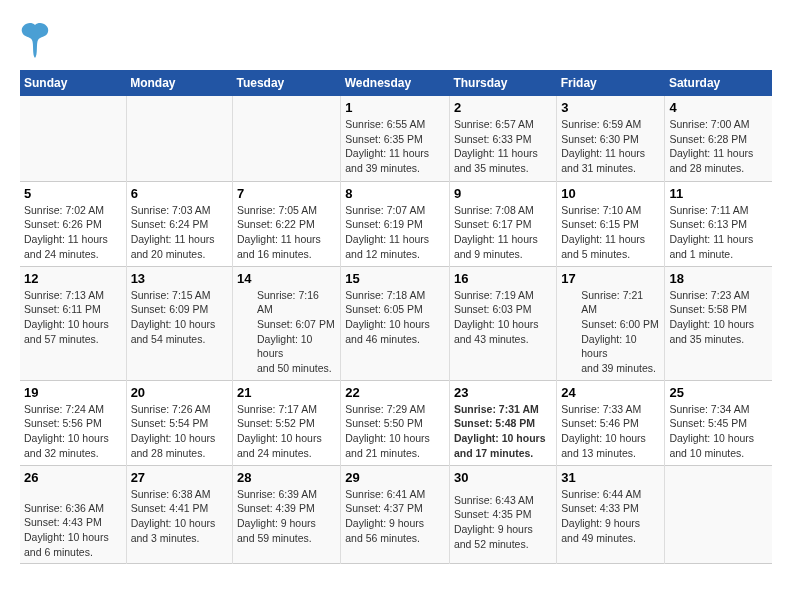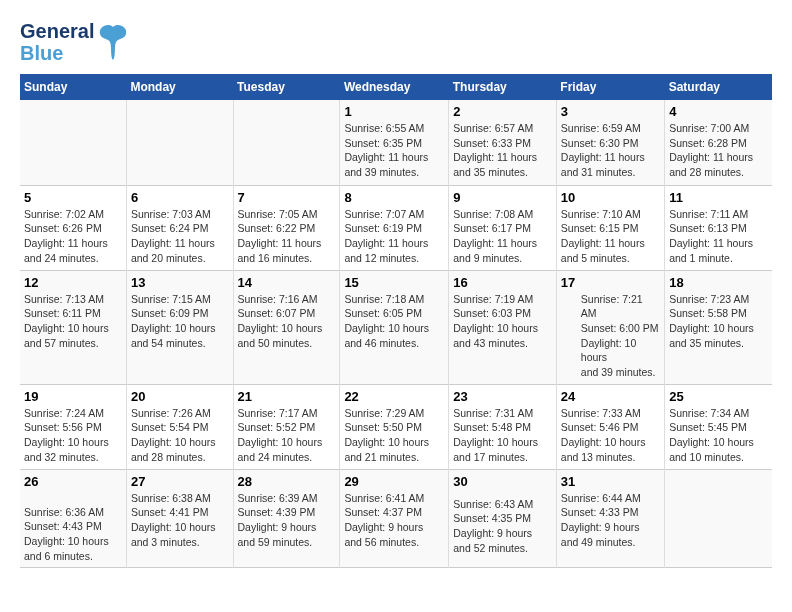--- a/index.html
+++ b/index.html
@@ -77,24 +77,20 @@
     tbody tr:nth-child(even) td {
       background: #fff;
     }
   </style>
 </head>
 <body>
 
 <div class="header">
   <div class="logo">
     <div style="display:flex;align-items:center;gap:4px;">
-      <div style="display:flex;flex-direction:column;">
-        <span style="font-size:20px;font-weight:bold;color:#1a3a6b;line-height:1.1;">General</span>
-        <span style="font-size:20px;font-weight:bold;color:#4a9fd4;line-height:1.1;">Blue</span>
-      </div>
       <svg width="30" height="40" viewBox="0 0 30 40">
         <path d="M15 5 C20 0, 30 5, 28 12 C26 18, 20 16, 18 20 C16 24, 18 35, 15 38 C12 35, 14 24, 12 20 C10 16, 4 18, 2 12 C0 5, 10 0, 15 5Z" fill="#4a9fd4"></path>
       </svg>
     </div>
   </div>
   <div class="title-area">
     <div class="month-title"></div>
     <div class="subtitle"></div>
   </div>
 </div>
@@ -206,21 +202,21 @@
         </td>
         <td>
           <span class="day-num">13</span>
           <div class="day-info" style="white-space: pre-line;">Sunrise: 7:15 AM
 Sunset: 6:09 PM
 Daylight: 10 hours
 and 54 minutes.</div>
         </td>
         <td>
           <span class="day-num">14</span>
-          <div class="day-info" style="white-space: pre-line;">Sunrise: 7:16 AM
+          <div class="day-info" style="white-space: pre-line; margin-left: 20px;">Sunrise: 7:16 AM
 Sunset: 6:07 PM
 Daylight: 10 hours
 and 50 minutes.</div>
         </td>
         <td>
           <span class="day-num">15</span>
           <div class="day-info" style="white-space: pre-line;">Sunrise: 7:18 AM
 Sunset: 6:05 PM
 Daylight: 10 hours
 and 46 minutes.</div>
@@ -271,21 +267,21 @@
         </td>
         <td>
           <span class="day-num">22</span>
           <div class="day-info" style="white-space: pre-line;">Sunrise: 7:29 AM
 Sunset: 5:50 PM
 Daylight: 10 hours
 and 21 minutes.</div>
         </td>
         <td>
           <span class="day-num">23</span>
-          <div class="day-info" style="white-space: pre-line;">Sunrise: 7:31 AM
+          <div class="day-info" style="white-space: pre-line; font-weight: bold;">Sunrise: 7:31 AM
 Sunset: 5:48 PM
 Daylight: 10 hours
 and 17 minutes.</div>
         </td>
         <td>
           <span class="day-num">24</span>
           <div class="day-info" style="white-space: pre-line;">Sunrise: 7:33 AM
 Sunset: 5:46 PM
 Daylight: 10 hours
 and 13 minutes.</div>

